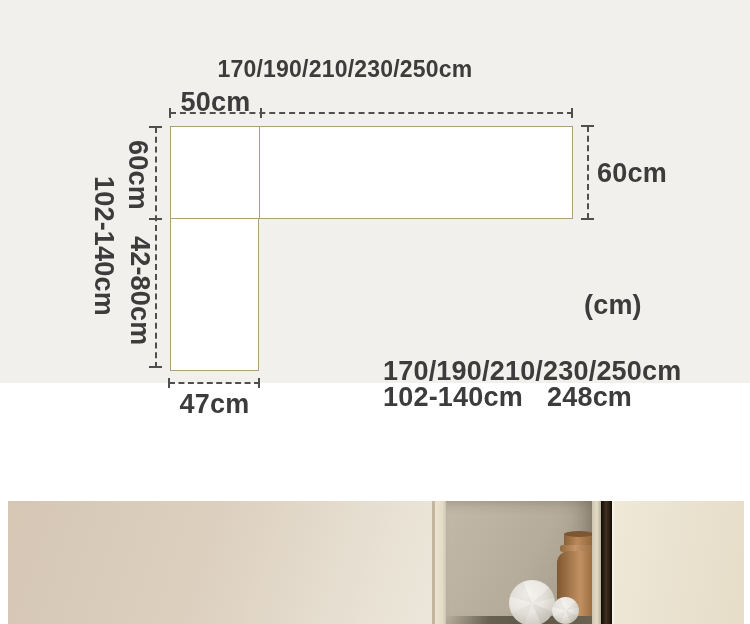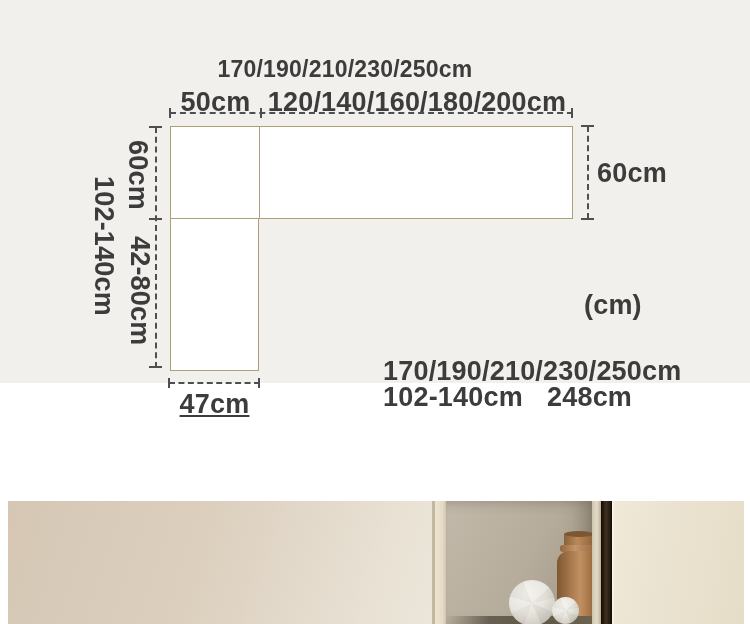--- a/index.html
+++ b/index.html
@@ -110,21 +110,20 @@
 </style>
 </head>
 <body>
 
 <div class="stage">
 
   <div class="diagram">
 
     <div class="lbl title center" style="left:150px; top:56px; width:390px;">170/190/210/230/250cm</div>
     <div class="lbl center" style="left:170px; top:87px; width:91px;">50cm</div>
-    <div class="lbl center" style="left:261px; top:87px; width:312px;">120/140/160/180/200cm</div>
 
     <div class="hdash" style="left:170px; top:112px; width:403px;"></div>
     <div class="tickv" style="left:169px; top:108px;"></div>
     <div class="tickv" style="left:260px; top:108px;"></div>
     <div class="tickv" style="left:571px; top:108px;"></div>
 
     <div class="box" style="left:170px; top:126px; width:403px; height:93px;"></div>
     <div class="divider" style="left:259px; top:126px; height:93px;"></div>
     <div class="box" style="left:170px; top:218px; width:89px; height:153px;"></div>
 
@@ -138,21 +137,21 @@
     <div class="lbl vlbl" style="left:124px; top:236px; height:102px;">42-80cm</div>
 
     <div class="vdash" style="left:587px; top:126px; height:93px;"></div>
     <div class="tickh" style="left:581px; top:125px;"></div>
     <div class="tickh" style="left:581px; top:218px;"></div>
     <div class="lbl" style="left:597px; top:158px;">60cm</div>
 
     <div class="hdash" style="left:169px; top:382px; width:91px;"></div>
     <div class="tickv" style="left:168px; top:378px;"></div>
     <div class="tickv" style="left:258px; top:378px;"></div>
-    <div class="lbl center" style="left:169px; top:389px; width:91px;text-decoration:underline;">47cm</div>
+    <div class="lbl center" style="left:169px; top:389px; width:91px;">47cm</div>
 
     <div class="lbl" style="left:584px; top:290px;">(cm)</div>
     <div class="lbl" style="left:383px; top:356px;">170/190/210/230/250cm</div>
     <div class="lbl" style="left:383px; top:382px;">102-140cm</div>
     <div class="lbl" style="left:547px; top:382px;text-align:right;">248cm</div>
   </div>
 
   <div class="photo">
     <div class="wall"></div>
     <div class="door-seam"></div>

